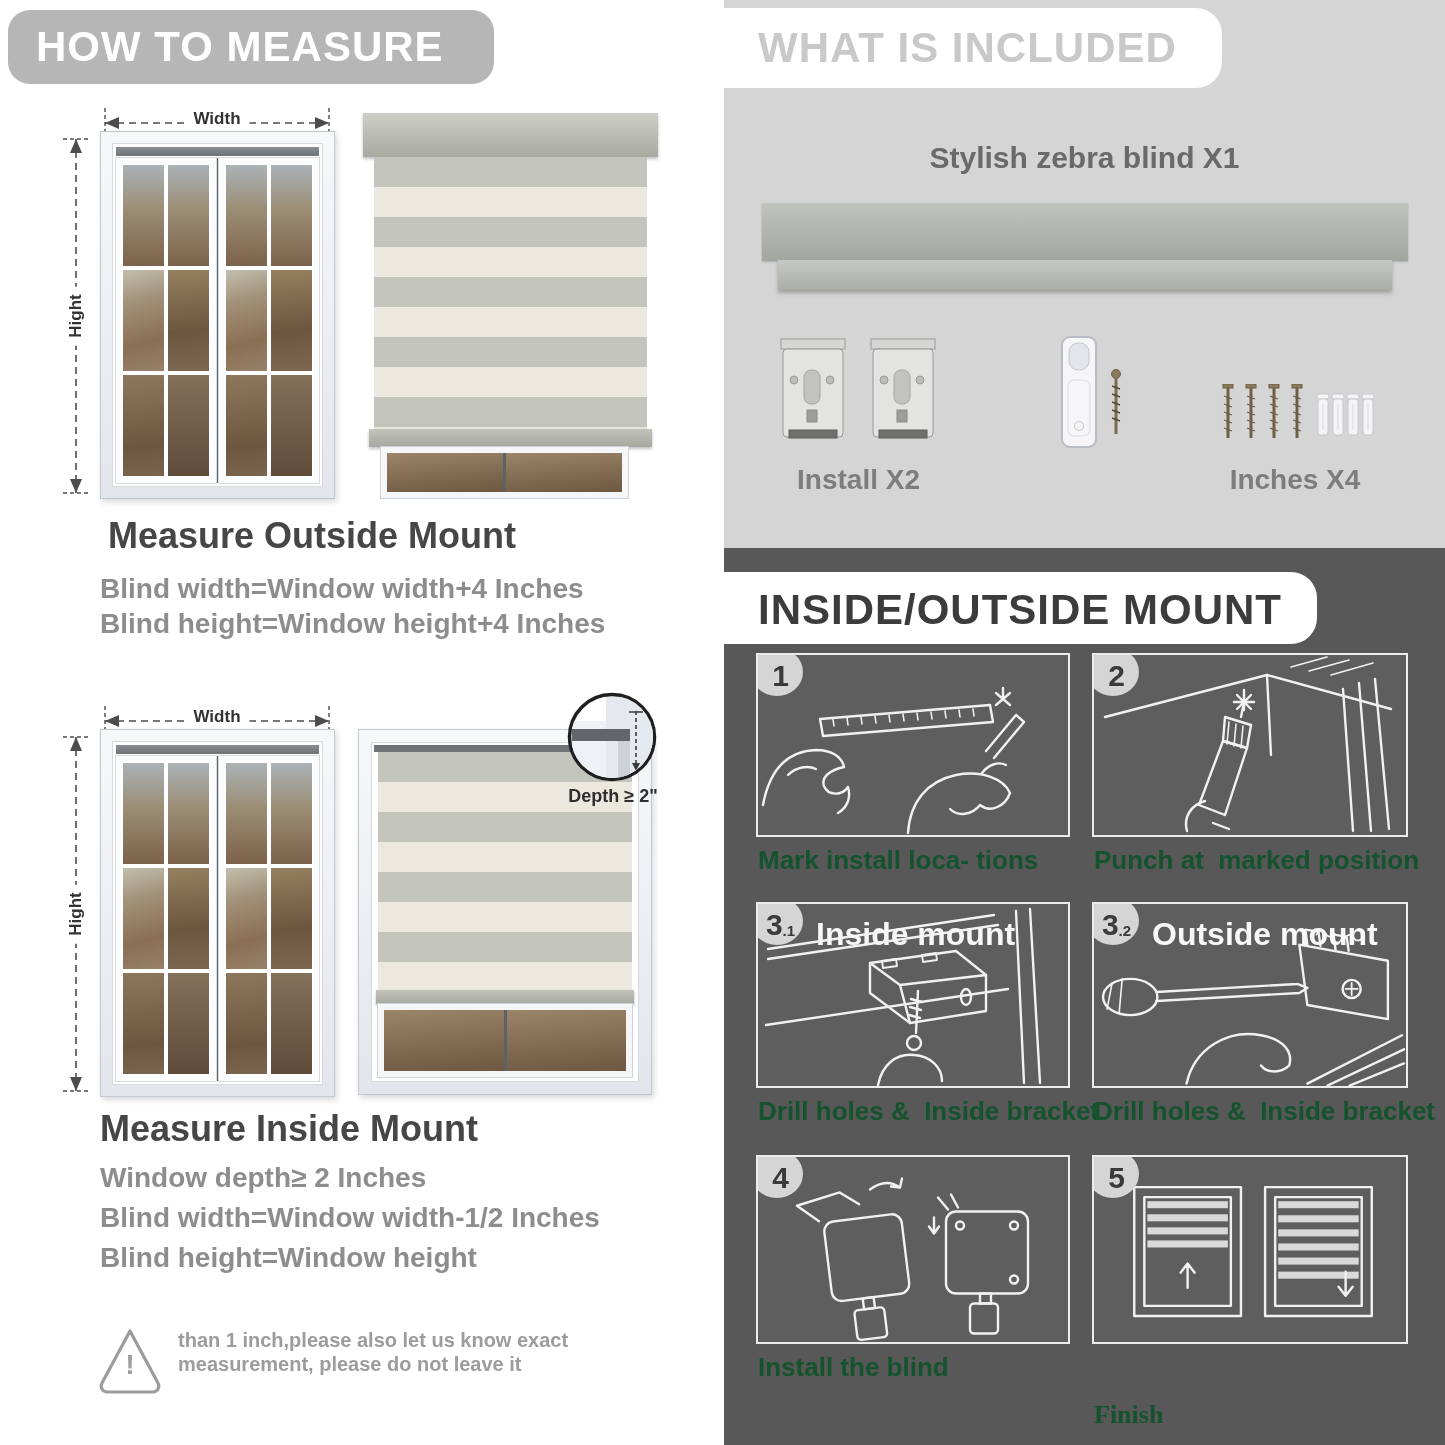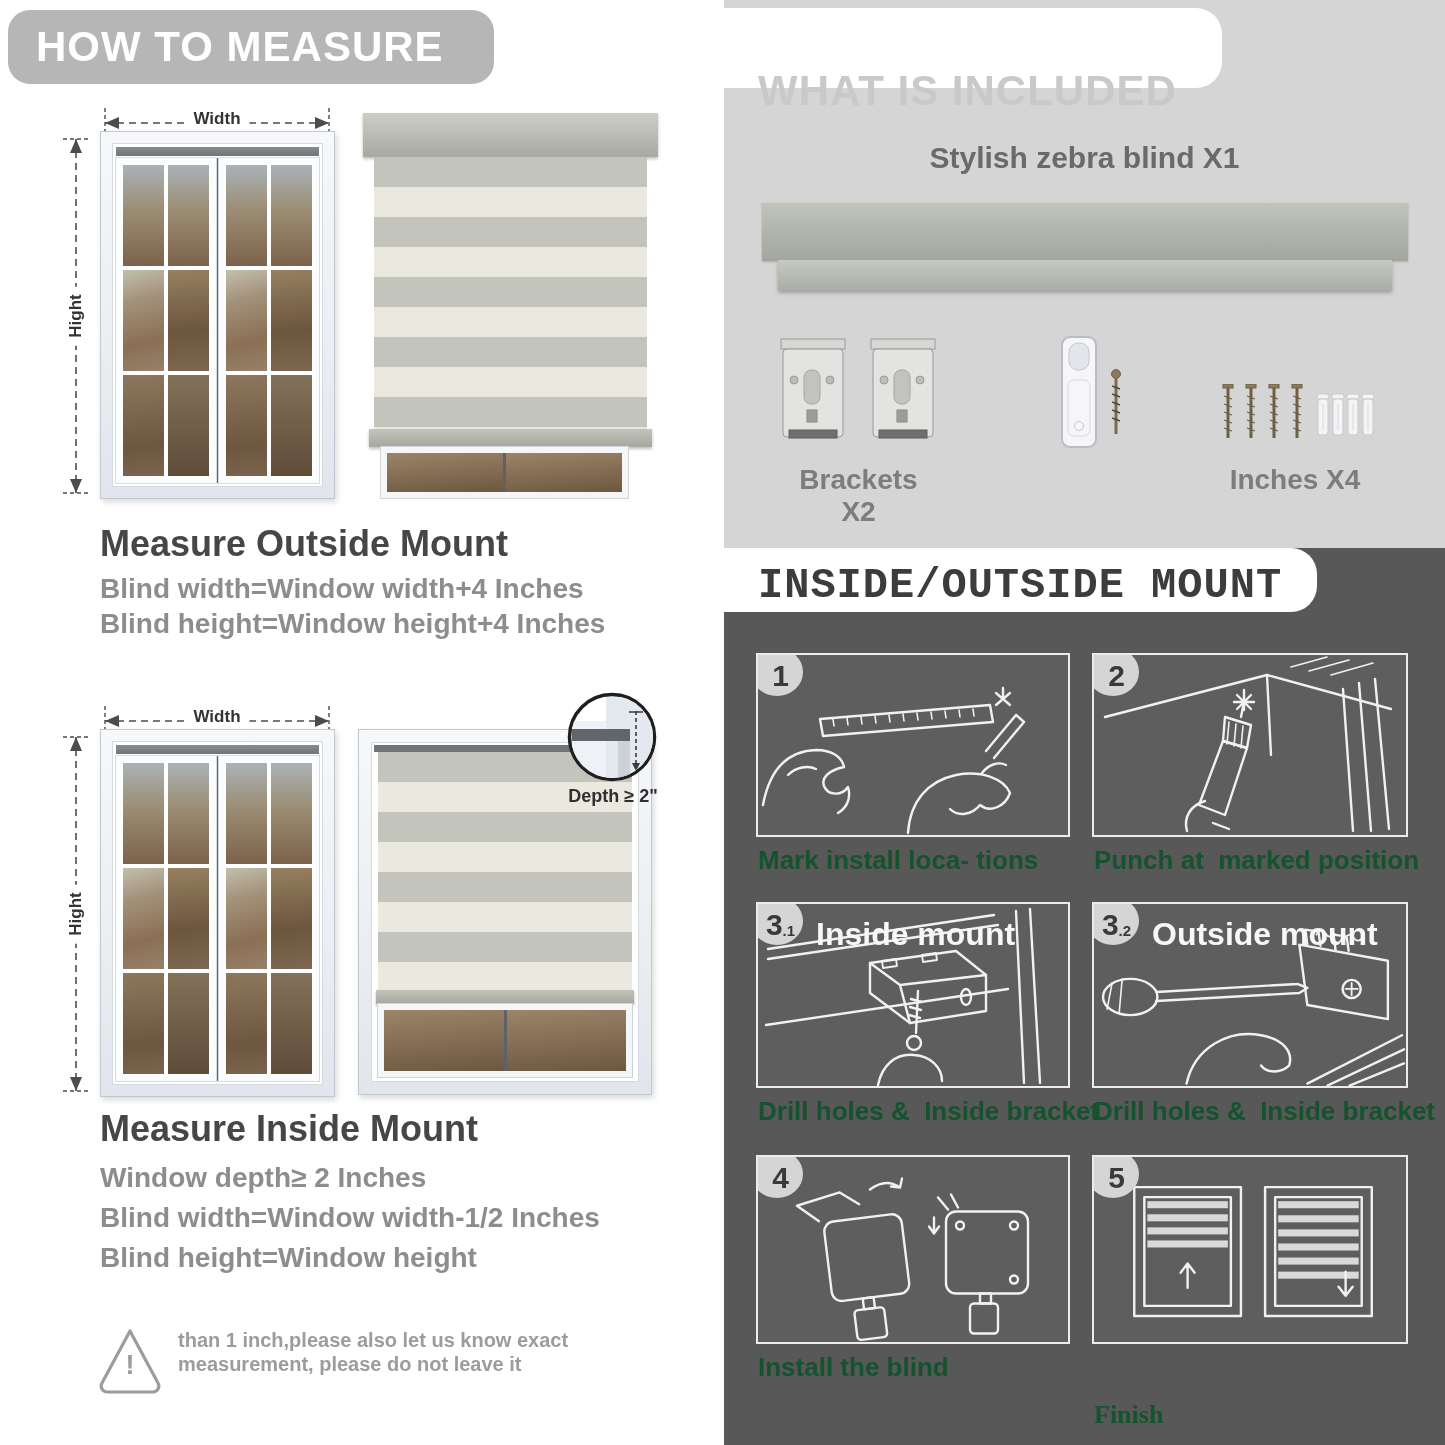--- a/index.html
+++ b/index.html
@@ -115,21 +115,21 @@
   <div class="abs" style="left:363px;top:113px;width:295px;height:385px;">
     <div class="abs" style="left:0;top:0;width:295px;height:44px;background:linear-gradient(180deg,#cdcfc7,#a8aaa2);box-shadow:0 2px 3px rgba(0,0,0,.25);"></div>
     <div class="abs stripes" style="left:11px;top:44px;width:273px;height:272px;"></div>
     <div class="abs" style="left:6px;top:316px;width:283px;height:18px;background:linear-gradient(180deg,#c2c4bc,#a6a8a0);box-shadow:0 2px 3px rgba(0,0,0,.25);"></div>
     <div class="abs miniwin" style="left:18px;top:334px;width:247px;height:51px;box-sizing:border-box;">
       <div class="mp"></div>
       <div class="mp"></div>
     </div>
   </div>
 
-  <div class="sectionTitle" style="left:100px;top:515px;margin-top:8px;">Measure Outside Mount</div>
+  <div class="sectionTitle" style="left:108px;top:515px;">Measure Outside Mount</div>
   <div class="formula" style="left:100px;top:567px;margin-top:6px;">Blind width=Window width+4 Inches</div>
   <div class="formula" style="left:100px;top:608px;">Blind height=Window height+4 Inches</div>
 
   <div class="abs" style="left:101px;top:704px;width:232px;height:30px;">
     <svg class="dimsvg" style="left:0;top:0;" width="232" height="30">
       <line x1="4" y1="17" x2="228" y2="17" stroke="#4c4c4c" stroke-width="1.6" stroke-dasharray="7 5"></line>
       <path d="M4,17 l14,-6 v12 Z" fill="#4c4c4c" stroke="none"></path>
       <path d="M228,17 l-14,-6 v12 Z" fill="#4c4c4c" stroke="none"></path>
       <line x1="4" y1="2" x2="4" y2="30" stroke="#4c4c4c" stroke-width="1.4" stroke-dasharray="4 3"></line>
       <line x1="228" y1="2" x2="228" y2="30" stroke="#4c4c4c" stroke-width="1.4" stroke-dasharray="4 3"></line>
@@ -218,21 +218,21 @@
   </div>
   <div class="abs" style="left:178px;top:1328px;width:470px;">
     <div class="warnline">than 1 inch,please also let us know exact</div>
     <div class="warnline">measurement, please do not leave it</div>
   </div>
 
   <div class="lightpanel"></div>
   <div class="darkpanel"></div>
 
   <div class="bandWhite" style="left:700px;top:8px;width:522px;height:80px;">
-    <span class="rheadtext" style="display:block;line-height:80px;padding-left:58px;color:#c9c9c9;margin-top:43px;">WHAT IS INCLUDED</span>
+    <span class="rheadtext" style="display:block;line-height:80px;padding-left:58px;color:#c9c9c9;">WHAT IS INCLUDED</span>
   </div>
 
   <div class="abs" style="left:724px;top:141px;width:721px;text-align:center;font-size:30px;font-weight:bold;color:#6a6a6a;">Stylish zebra blind X1</div>
 
   <div class="abs" style="left:762px;top:202px;width:646px;height:58px;background:linear-gradient(180deg,#c1c4bc 0%,#b0b3ab 55%,#a3a69e 100%);border-top:1px solid #d2d5cd;box-shadow:0 1px 2px rgba(0,0,0,.2);"></div>
   <div class="abs" style="left:778px;top:260px;width:614px;height:30px;background:linear-gradient(180deg,#c6c9c1,#abaea6);box-shadow:0 3px 4px rgba(0,0,0,.25);"></div>
 
   <svg class="abs" style="left:780px;top:338px;" width="156" height="110" viewBox="0 0 156 110">
     <g>
       <rect x="1" y="1" width="64" height="10" fill="#d6d6d4" stroke="#9a9a98"></rect>
@@ -304,24 +304,24 @@
           <line x1="5" y1="10" x2="5" y2="36" stroke="#d8d8dc"></line>
         </g>
       <g transform="translate(141,10)">
           <rect x="-1" y="0" width="12" height="5" rx="2"></rect>
           <rect x="0" y="5" width="10" height="36" rx="3"></rect>
           <line x1="5" y1="10" x2="5" y2="36" stroke="#d8d8dc"></line>
         </g>
     </g>
   </svg>
 
-  <div class="itemlabel" style="left:782px;width:153px;">Brackets X2</div>
+  <div class="itemlabel" style="left:782px;width:153px;">Install X2</div>
   <div class="itemlabel" style="left:1225px;width:140px;">Inches X4</div>
 
-  <div class="bandWhite" style="left:700px;top:548px;width:617px;height:64px;font-family:Liberation Mono, monospace;">
+  <div class="bandWhite" style="left:700px;top:572px;width:617px;height:72px;">
     <span class="rheadtext" style="display:block;line-height:76px;padding-left:58px;color:#3c3c3c;">INSIDE/OUTSIDE MOUNT</span>
   </div>
 
   <div class="step" style="left:756px;top:653px;width:314px;height:184px;">
     <svg class="art" viewBox="0 0 310 180">
       <path d="M62,64 L232,50 L235,67 L65,81 Z"></path>
       <path d="M75,64 l1,7 M89,63 l1,7 M103,62 l1,7 M117,61 l1,7 M131,60 l1,7 M145,59 l1,7 M159,58 l1,7 M173,57 l1,7 M187,56 l1,7 M201,55 l1,7 M215,54 l1,7" stroke-width="1.6"></path>
       <path d="M238,38 l14,12 M252,38 l-14,12 M245,33 l0,9"></path>
       <path d="M5,150 C12,112 32,96 58,95 C74,95 84,102 86,112 C72,115 63,122 66,131 C70,141 84,141 90,132 C93,142 90,152 80,158"></path>
       <path d="M30,120 C38,112 50,110 58,114"></path>

